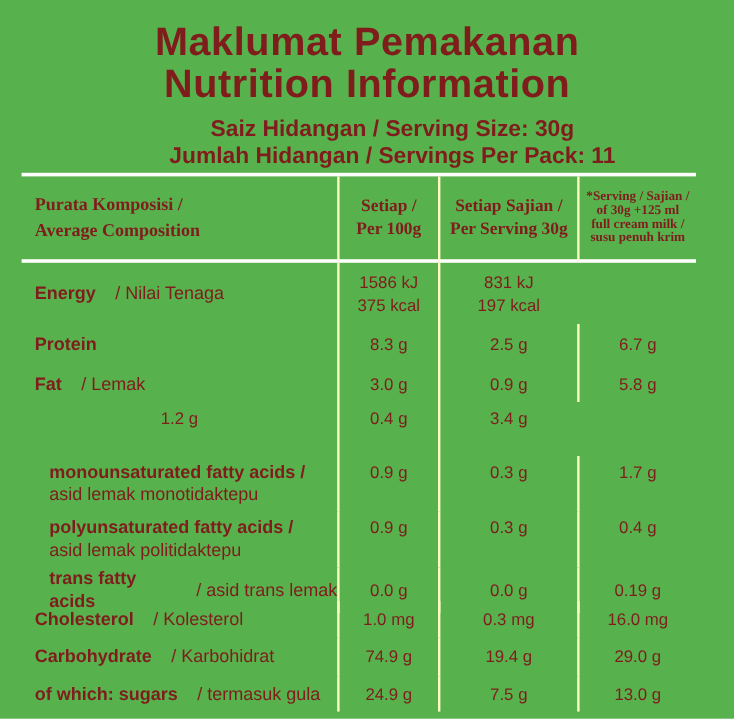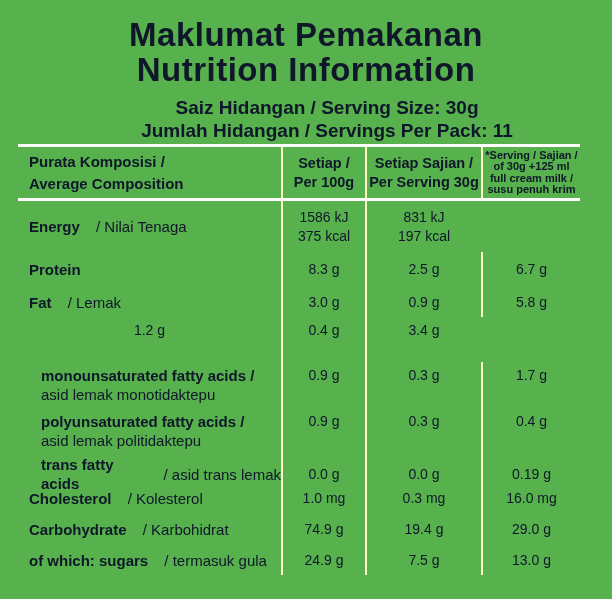--- a/index.html
+++ b/index.html
@@ -1,37 +1,37 @@
 <!DOCTYPE html>
 <html><head>
 <meta charset="utf-8">
 <style>
   * { box-sizing: border-box; margin: 0; padding: 0; }
   html, body { background: #e8e8e8; }
   .panel {
     position: relative;
     width: 612px; height: 599px;
     background: #57B14C;
-    color: #0f172a;
+    color: #7f1d1d;
     font-family: "Liberation Sans", sans-serif;
     overflow: hidden;
   }
   .titles { text-align: center; padding-top: 17px; }
   .title-line { font-size: 33px; font-weight: bold; line-height: 35px; letter-spacing: 0.5px; }
   .subtitles { text-align: center; margin-top: 9px; }
   .subtitle-line { font-size: 19px; font-weight: bold; line-height: 23px; margin-left: 42px; }
 
   .nutri-table {
     position: absolute; left: 18px; top: 144px; width: 562px;
     border-top: 3px solid #fff;
   }
   .row { display: grid; grid-template-columns: 263px 84px 116px 99px; }
   .row > div:nth-child(n+2) { border-left: 2px solid #fef9c3; }
 
-  .hrow { height: 54px; }
+  .hrow { height: 72px; font-family: Liberation Serif, serif; }
   .hrow > div { border-bottom: 3px solid #fff; }
 
   .c { display: flex; align-items: center; }
   .l { justify-content: flex-start; padding-left: 11px; font-size: 15px; line-height: 19px; gap: 12px; }
   .v { justify-content: center; text-align: center; font-size: 14px; line-height: 19px; white-space: pre-line; }
   .b { font-weight: bold; }
   .r { font-weight: normal; white-space: pre; }
   .twol .r { display: block; white-space: normal; }
   .twol .c { align-items: flex-start; padding-top: 4px; }
   .indent .l { padding-left: 23px; }

